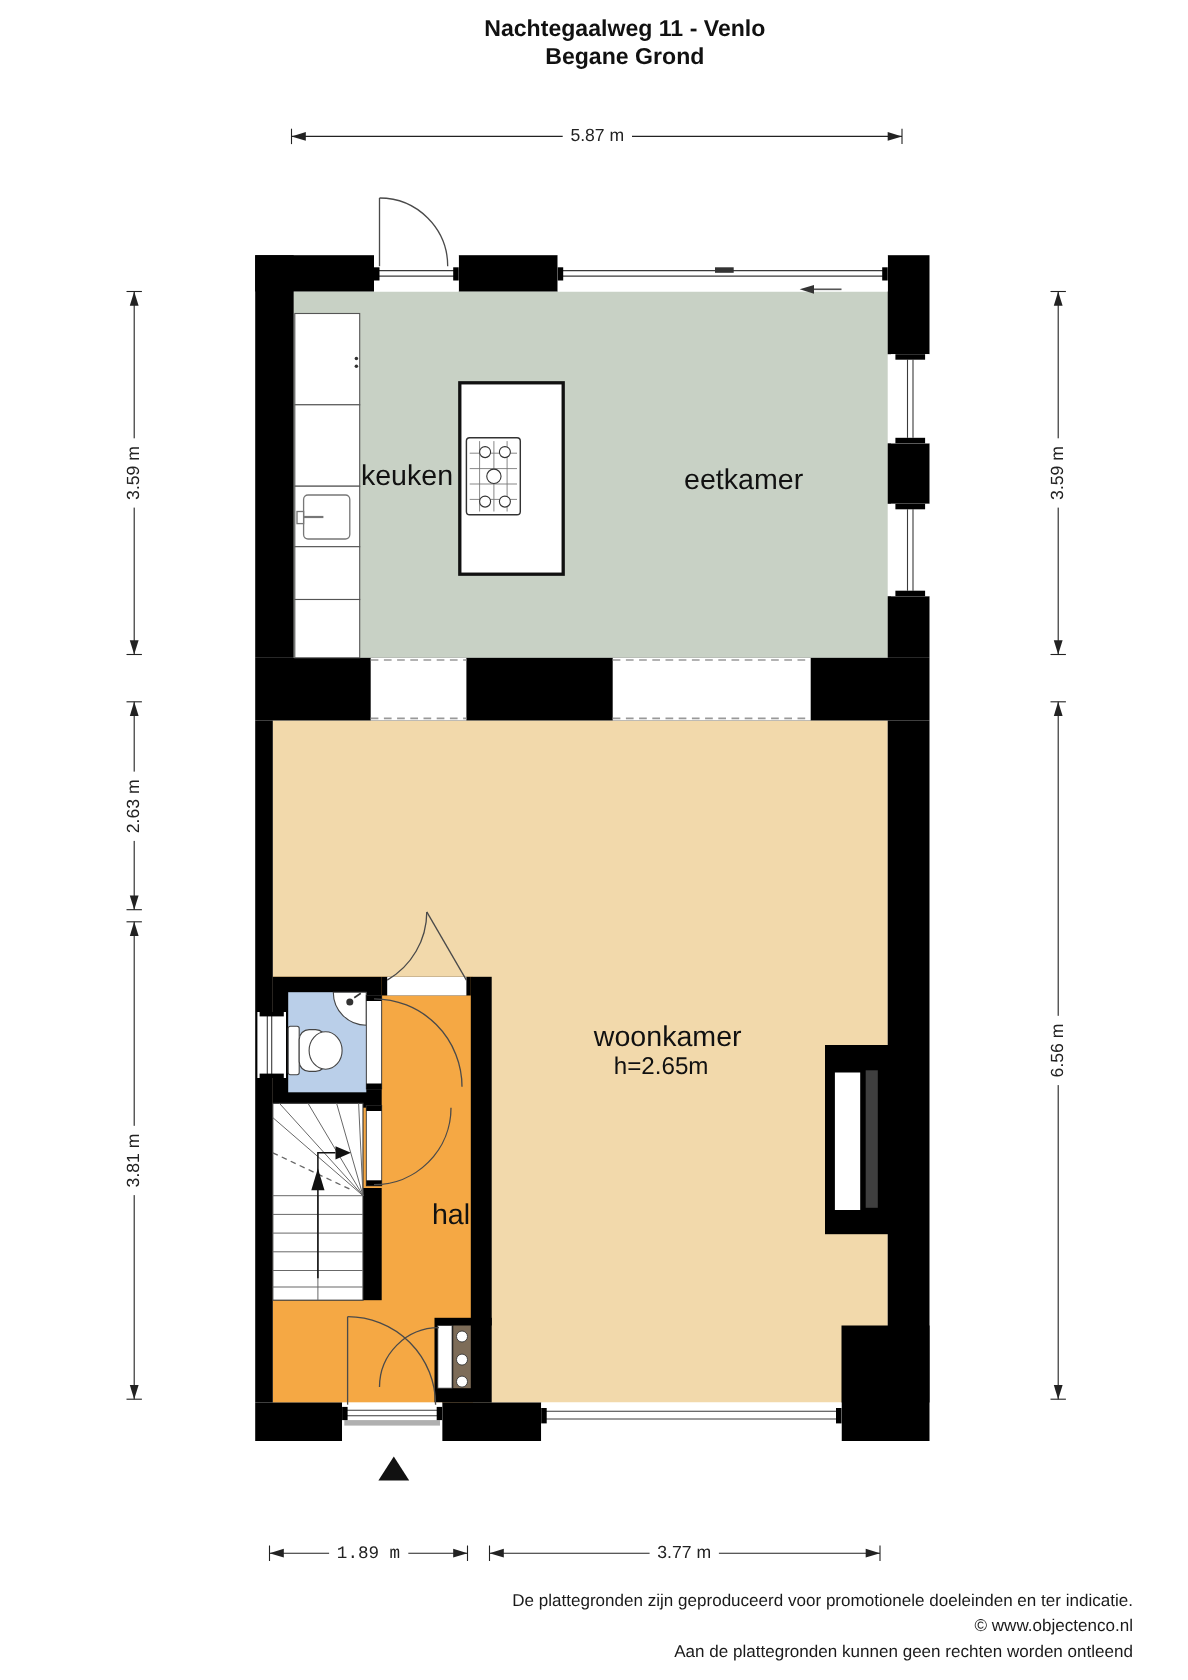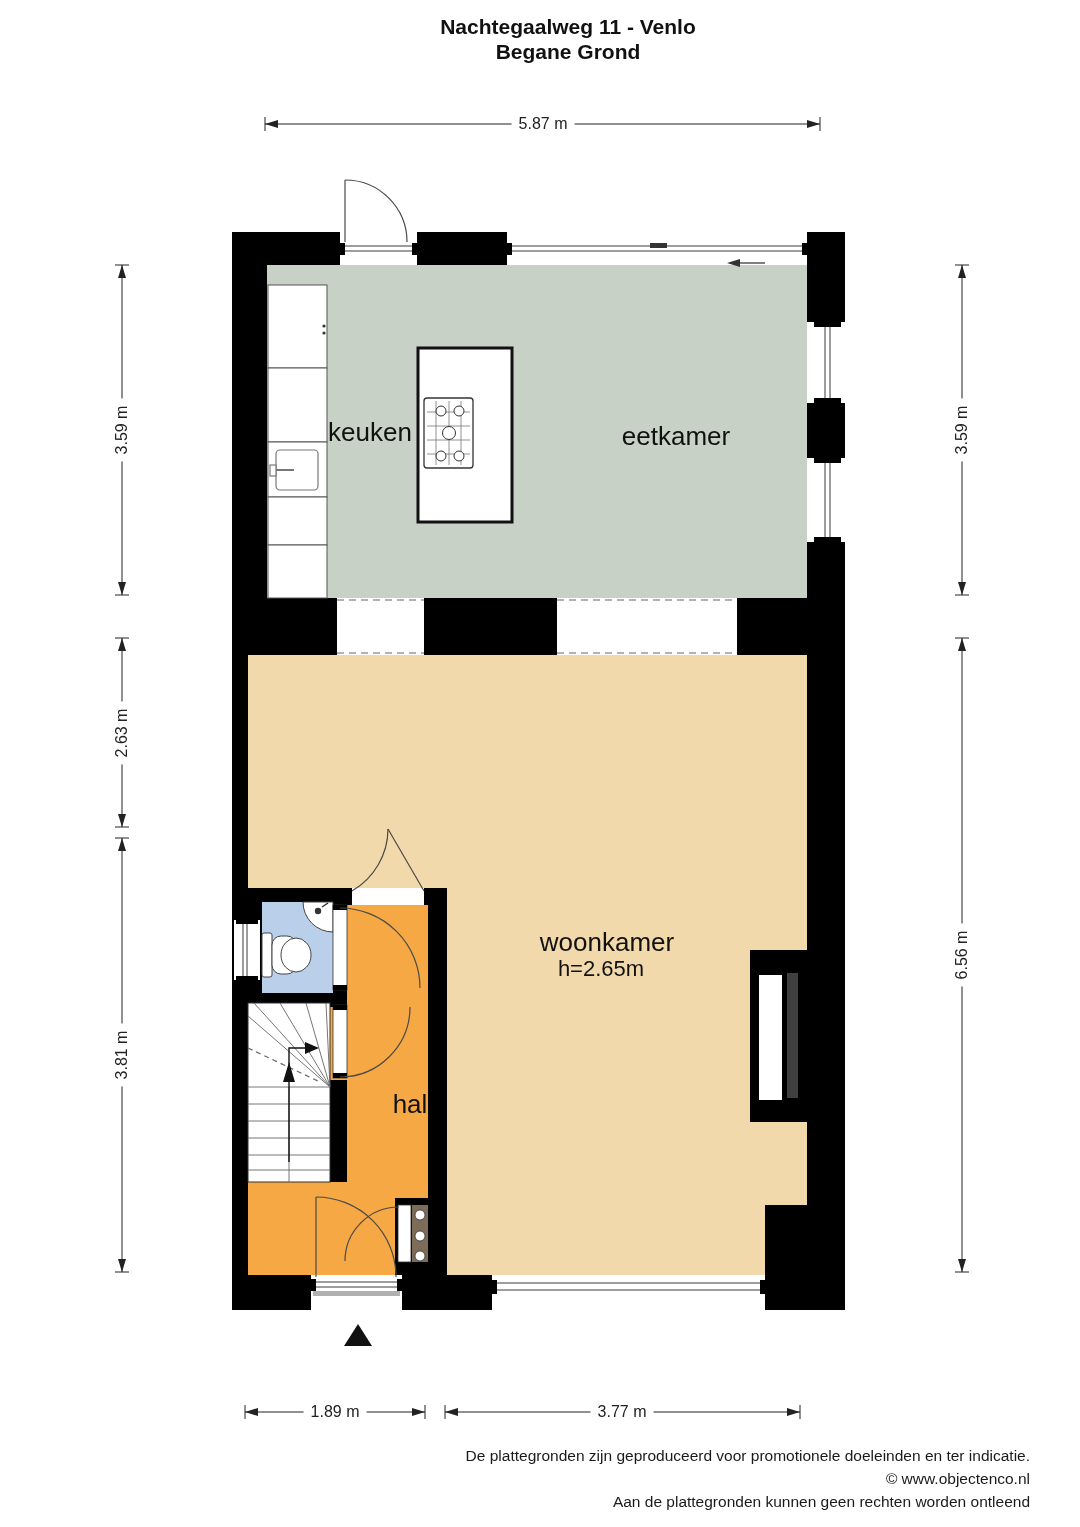--- a/index.html
+++ b/index.html
@@ -332,21 +332,21 @@
   <span class="room-label" style="left:607px;top:942px;text-align:right;">woonkamer</span>
   <span class="room-sub" style="left:601px;top:969px;">h=2.65m</span>
   <span class="room-label" style="left:376px;top:1104px;margin-left:34px;">hal</span>
 
   <span class="dim-label" style="left:543px;top:124px;">5.87 m</span>
   <span class="dim-label vert" style="left:122px;top:430px;">3.59 m</span>
   <span class="dim-label vert" style="left:122px;top:733px;">2.63 m</span>
   <span class="dim-label vert" style="left:122px;top:1055px;">3.81 m</span>
   <span class="dim-label vert" style="left:962px;top:430px;">3.59 m</span>
   <span class="dim-label vert" style="left:962px;top:955px;">6.56 m</span>
-  <span class="dim-label" style="left:335px;top:1412px;">1.89 m</span>
+  <span class="dim-label" style="left:335px;top:1412px;font-family:Liberation Mono, monospace;">1.89 m</span>
   <span class="dim-label" style="left:622px;top:1412px;">3.77 m</span>
 
   <div class="footer">
     <div>De plattegronden zijn geproduceerd voor promotionele doeleinden en ter indicatie.</div>
     <div>© www.objectenco.nl</div>
     <div>Aan de plattegronden kunnen geen rechten worden ontleend</div>
   </div>
 
 </div>
 

